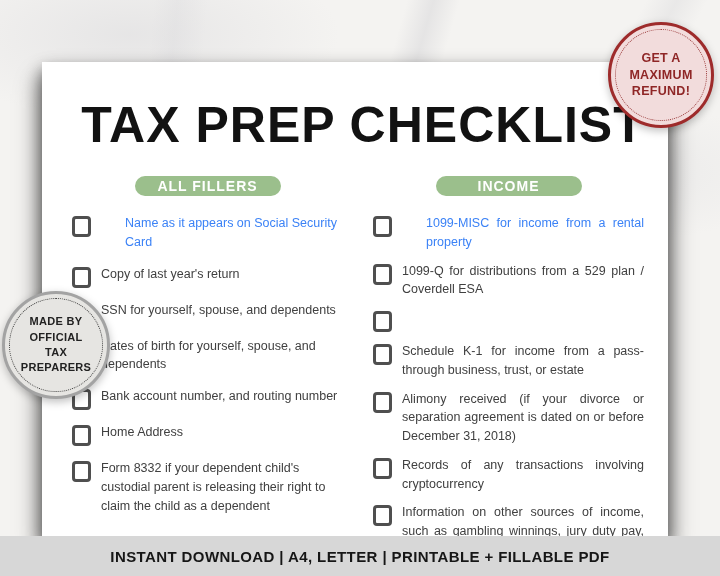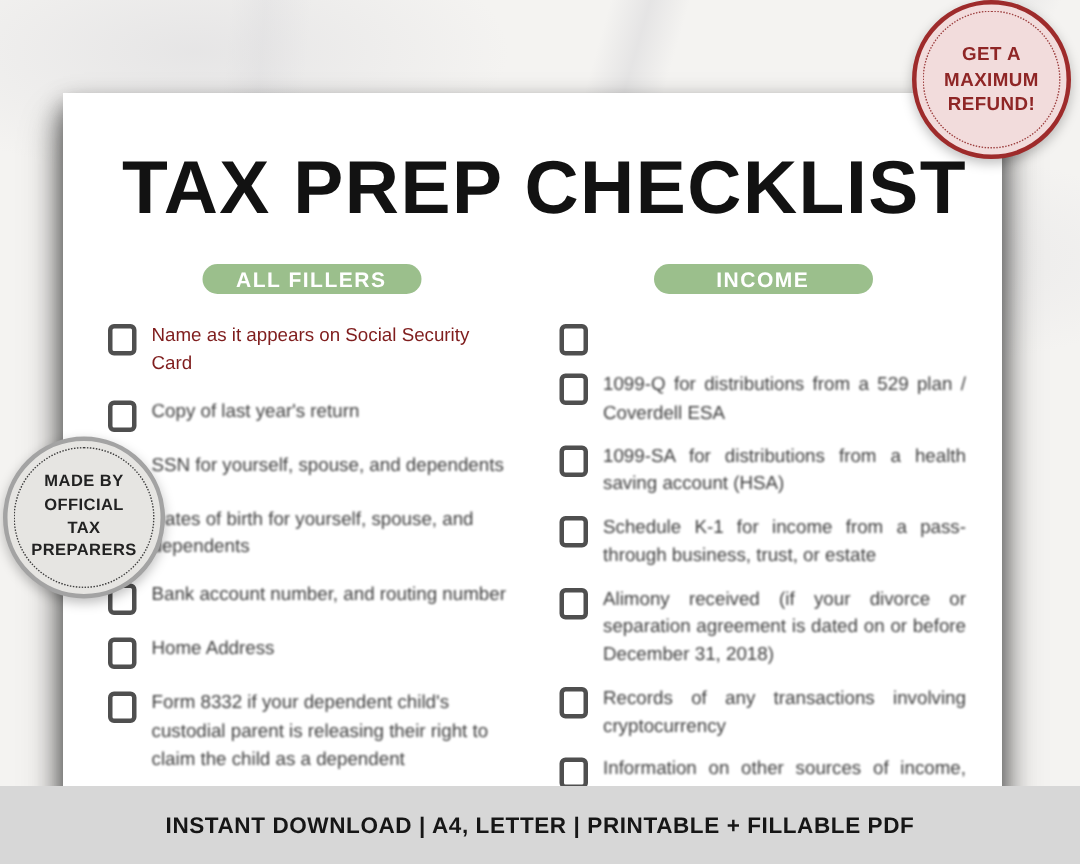--- a/index.html
+++ b/index.html
@@ -36,43 +36,43 @@
   .col.right .row{margin-bottom:10px;}
   .cbx{
     flex:0 0 auto;width:13px;height:15px;margin:2px 10px 0 0;
     border:3px solid #4f4f4f;border-radius:4px;background:#fff;
     filter:blur(.3px);
   }
   .itemtext{
     font-size:12.5px;line-height:1.5;color:#404040;filter:blur(.55px);
   }
   .col.right .itemtext{text-align:justify;}
-  .row.sharp .itemtext{color:#7f1d1d;filter:blur(.2px);}
+  .row.sharp .itemtext{color:#3b82f6;filter:blur(.2px);margin-left:24px;}
   .badge{
     position:absolute;border-radius:50%;display:flex;align-items:center;justify-content:center;
     text-align:center;font-weight:700;
     box-shadow:0 3px 8px rgba(0,0,0,.25);
   }
   .badge::before{
     content:"";position:absolute;inset:4px;border-radius:50%;
     border:1.5px dotted currentColor;opacity:.85;
   }
   .badge-refund{
-    top:0;right:6px;width:100px;height:100px;
+    top:22px;right:6px;width:100px;height:100px;
     background:#f2dcdc;border:3px solid #9e2b2b;color:#8f2626;
     font-size:12.5px;line-height:1.35;letter-spacing:.3px;
   }
   .badge-preparers{
     top:291px;left:2px;width:102px;height:102px;
     background:#e6e5e2;border:3px solid #a3a3a3;color:#222222;
     font-size:11px;line-height:1.4;letter-spacing:.3px;
   }
   .badge .lines{position:relative;z-index:1;}
   .bottom-bar{
-    position:absolute;left:0;bottom:0;width:720px;height:52px;
+    position:absolute;left:0;bottom:0;width:720px;height:40px;
     background:#d7d7d7;display:flex;align-items:center;justify-content:center;
     z-index:5;
   }
   .bottom-bar span{
     font-size:15px;font-weight:700;color:#161616;letter-spacing:.4px;
   }
 </style>
 </head>
 <body>
 
@@ -112,28 +112,28 @@
         <span class="cbx"></span>
         <span class="itemtext">Form 8332 if your dependent child's custodial parent is releasing their right to claim the child as a dependent</span>
       </div>
     </div>
 
     <div class="col right">
       <div class="pill">INCOME</div>
 
       <div class="row sharp">
         <span class="cbx"></span>
+        <span class="itemtext">1099-MISC for income from a rental property</span>
       </div>
       <div class="row">
         <span class="cbx"></span>
         <span class="itemtext">1099-Q for distributions from a 529 plan / Coverdell ESA</span>
       </div>
       <div class="row">
         <span class="cbx"></span>
-        <span class="itemtext">1099-SA for distributions from a health saving account (HSA)</span>
       </div>
       <div class="row">
         <span class="cbx"></span>
         <span class="itemtext">Schedule K-1 for income from a pass-through business, trust, or estate</span>
       </div>
       <div class="row">
         <span class="cbx"></span>
         <span class="itemtext">Alimony received (if your divorce or separation agreement is dated on or before December 31, 2018)</span>
       </div>
       <div class="row">

